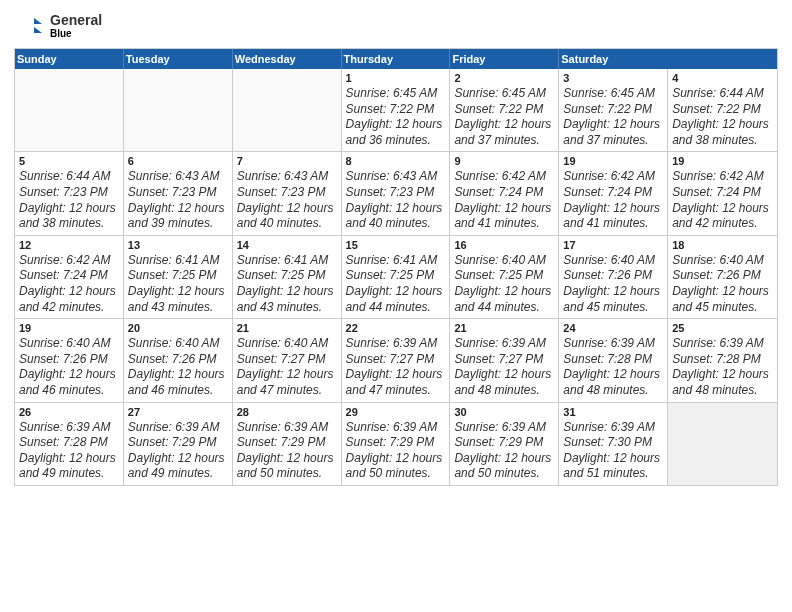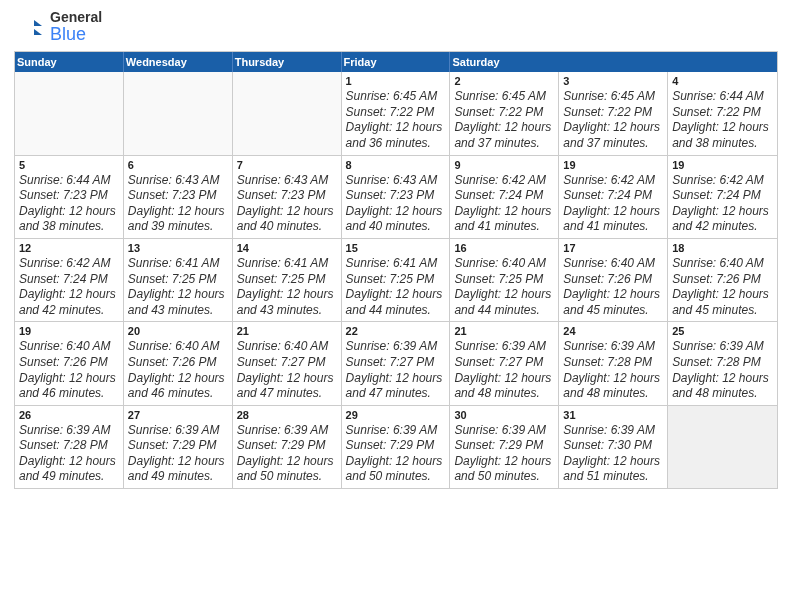--- a/index.html
+++ b/index.html
@@ -114,33 +114,34 @@
 <div class="page">
   <div class="header">
     <div class="logo">
   <div style="display:flex;align-items:center;gap:4px;">
     <svg width="32" height="32" viewBox="0 0 32 32">
       <polygon points="20,8 28,14 20,14" fill="#1a5fa8"></polygon>
       <polygon points="20,17 28,23 20,23" fill="#1a5fa8"></polygon>
     </svg>
     <div style="line-height:1.1">
       <div style="font-size:14px;font-weight:bold;color:#333;">General</div>
-      <div style="font-size:18px;font-weight:normal;color:#3b82f6;">Blue</div>
+      <div style="font-size:10px;font-weight:bold;color:#000000;">Blue</div>
     </div>
   </div>
 </div>
     <div class="title-block">
       <div class="month-title"></div>
       <div class="subtitle"></div>
     </div>
   </div>
 
   <div class="calendar">
     <div class="cal-header">
     <div class="cal-header-cell">Sunday</div>
+        <div class="cal-header-cell">Tuesday</div>
         <div class="cal-header-cell">Wednesday</div>
         <div class="cal-header-cell">Thursday</div>
         <div class="cal-header-cell">Friday</div>
         <div class="cal-header-cell">Saturday</div>
       </div>
     <div class="cal-body">
     <div class="cal-row">
           <div class="cal-cell empty"></div>
           <div class="cal-cell empty"></div>
           <div class="cal-cell empty"></div>

